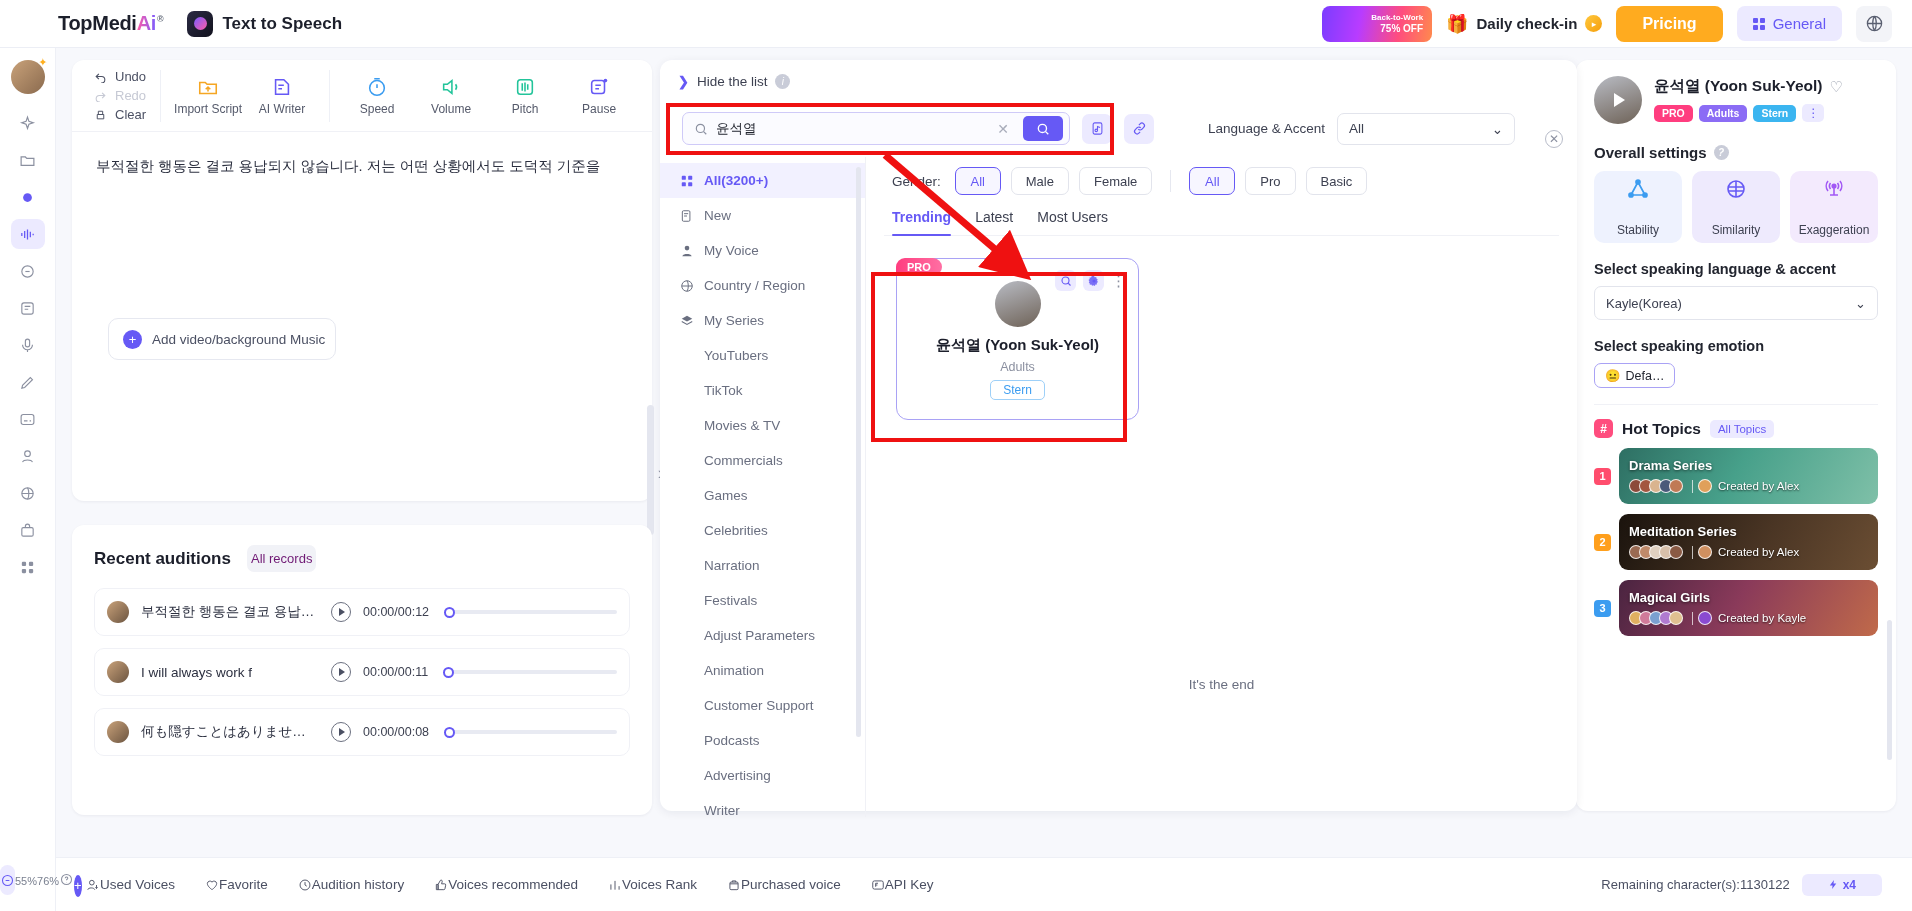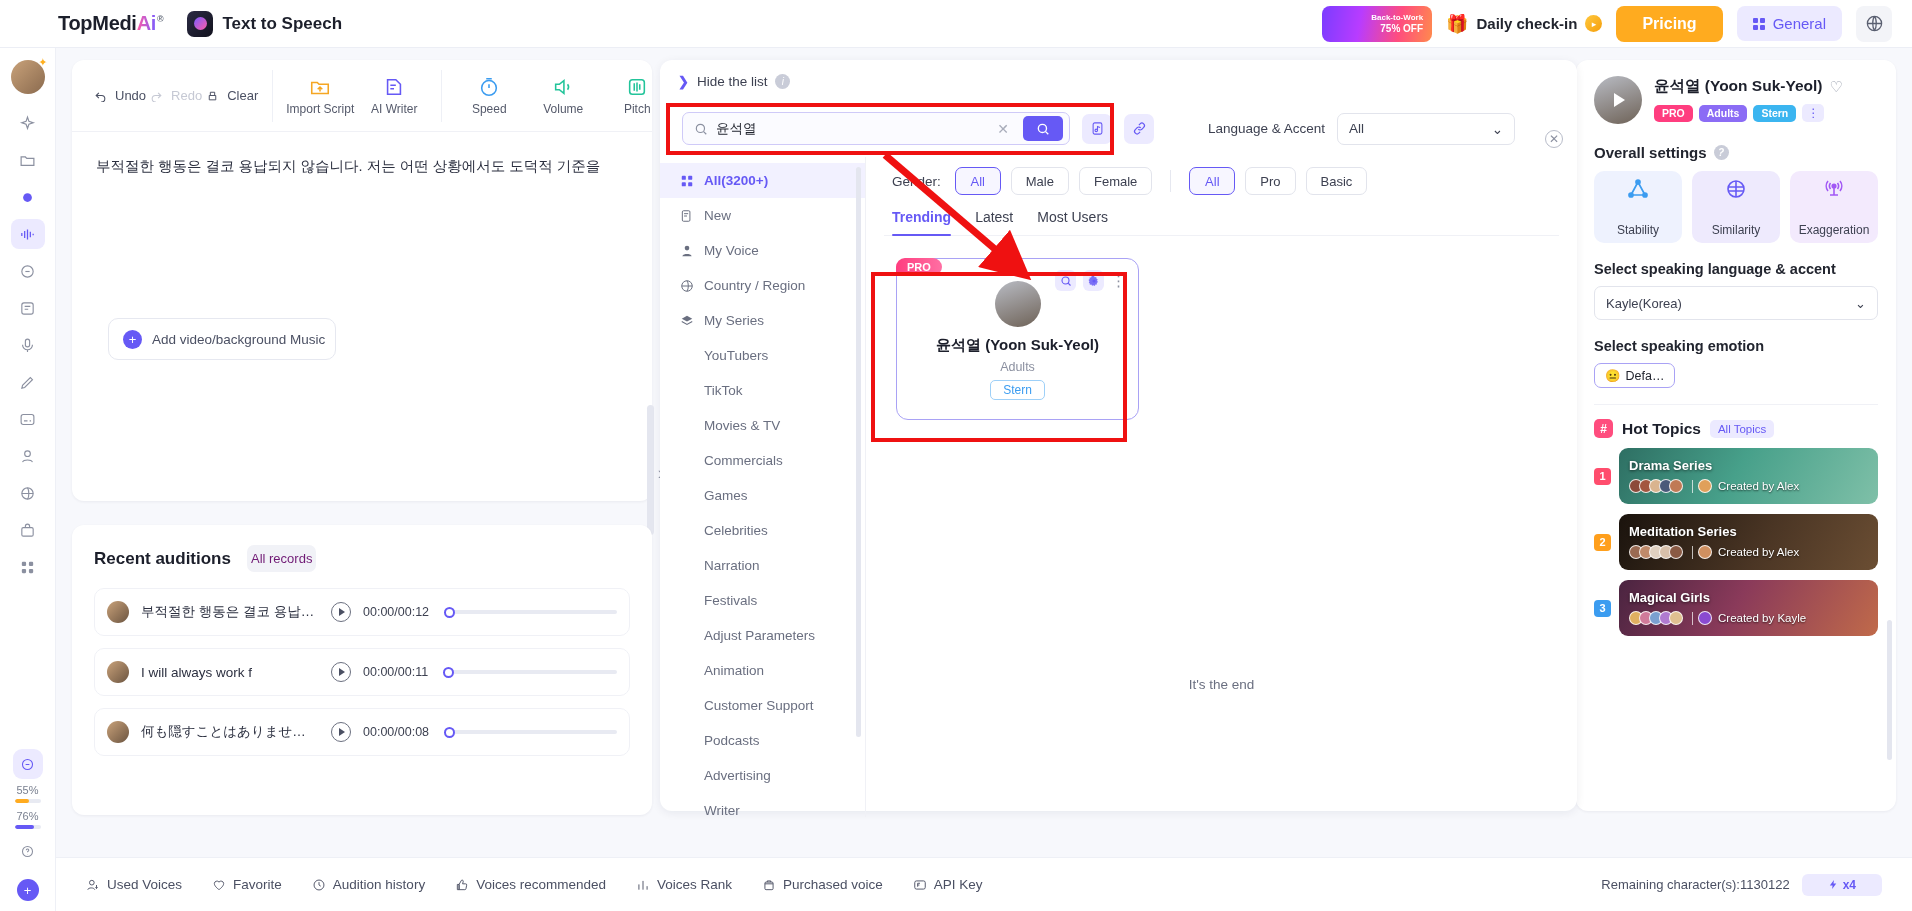--- a/index.html
+++ b/index.html
@@ -69,36 +69,36 @@
     width: 34px; height: 34px; border-radius: 50%; position: relative;
     background: linear-gradient(135deg,#c9a27a,#8a6a4e); margin-bottom: 14px;
   }
   .rail-avatar::after { content: "✦"; position: absolute; right: -3px; top: -4px; color: #ffb020; font-size: 11px; }
   .rail-item {
     width: 34px; height: 30px; margin-bottom: 7px; border-radius: 8px;
     display: flex; align-items: center; justify-content: center; cursor: pointer; color: #8b90a0;
   }
   .rail-item.active { background: #eceaff; color: #6659f5; }
   .rail-item.dot { color: #6659f5; }
-  .rail-bottom { margin-top: auto; display: flex; flex-direction: column; align-items: center; padding-bottom: 10px; width: 100%; }
+  .rail-bottom { margin-top: auto; display: flex; flex-direction: row; align-items: center; padding-bottom: 10px; width: 100%; }
   .rail-badge { width: 30px; height: 30px; border-radius: 9px; background: #eceaff; color: #6659f5;
                 display: flex; align-items: center; justify-content: center; margin-bottom: 5px; }
   .rail-pct { font-size: 11px; color: #7a8090; margin-bottom: 3px; }
   .rail-bar { width: 26px; height: 4px; border-radius: 2px; background: #e8eaf2; margin-bottom: 7px; position: relative; overflow: hidden; }
   .rail-bar i { position: absolute; left: 0; top: 0; height: 100%; border-radius: 2px; display: block; }
   .rail-circle { width: 22px; height: 22px; border-radius: 50%; background: #6659f5; color: #fff;
                  display: flex; align-items: center; justify-content: center; font-size: 13px; margin-top: 6px; }
 
   
   .editor {
     position: absolute; top: 60px; left: 72px; width: 580px; height: 441px;
     background: #fff; border-radius: 12px; box-shadow: 0 1px 3px rgba(20,25,50,.06);
   }
   .toolbar { height: 72px; display: flex; align-items: center; border-bottom: 1px solid #f0f1f6; padding: 0 10px; }
-  .undo-col { display: flex; flex-direction: row; gap: 4px; padding: 0 14px 0 12px; border-right: 1px solid #eef0f6; height: 52px; justify-content: center; }
+  .undo-col { display: flex; flex-direction: column; gap: 4px; padding: 0 14px 0 12px; border-right: 1px solid #eef0f6; height: 52px; justify-content: center; }
   .undo-row { display: flex; align-items: center; gap: 8px; font-size: 13px; color: #4b5063; cursor: pointer; }
   .undo-row.disabled { color: #c6c9d4; cursor: default; }
   .tool-group { display: flex; align-items: center; gap: 4px; padding: 0 12px; height: 52px; }
   .tool-group + .tool-group { border-left: 1px solid #eef0f6; }
   .tool {
     width: 70px; display: flex; flex-direction: column; align-items: center; gap: 4px;
     cursor: pointer; padding: 4px 0;
   }
   .tool-label { font-size: 12px; color: #555a6b; white-space: nowrap; }
   .editor-text {
@@ -265,21 +265,21 @@
   .mini-av:first-child { margin-left: 0; }
   .bar-sep { width: 1px; height: 13px; background: rgba(255,255,255,.7); margin: 0 3px; }
   .creator { font-size: 11.5px; color: #fff; text-shadow: 0 1px 2px rgba(0,0,0,.7); text-align: center; }
   .rp-scroll { position: absolute; right: 4px; top: 560px; width: 5px; height: 140px; background: #e4e6ef; border-radius: 3px; }
 
   
   .bottombar {
     position: absolute; bottom: 0; left: 56px; width: 1856px; height: 54px;
     background: #fff; border-top: 1px solid #eef0f6; display: flex; align-items: center; padding: 0 30px; gap: 30px;
   }
-  .bb-item { display: flex; align-items: center; gap: 7px; font-size: 13.5px; color: #4b5063; cursor: pointer; }
+  .bb-item { display: flex; align-items: center; font-size: 13.5px; color: #4b5063; cursor: pointer; }
   .bb-right { margin-left: auto; display: flex; align-items: center; gap: 12px; }
   .remaining { font-size: 13px; color: #4b5063; }
   .x4 { background: #eceaff; color: #6659f5; font-size: 12px; font-weight: 600; padding: 4px 26px;
         border-radius: 6px; display: flex; align-items: center; gap: 4px; }
 
   
   .anno { position: absolute; border: 4px solid #ef1111; z-index: 60; pointer-events: none; }
   .anno-search { left: 666px; top: 103px; width: 448px; height: 52px; }
   .anno-card { left: 871px; top: 272px; width: 256px; height: 170px; }
   .anno-arrow { position: absolute; left: 880px; top: 150px; z-index: 61; pointer-events: none; }

